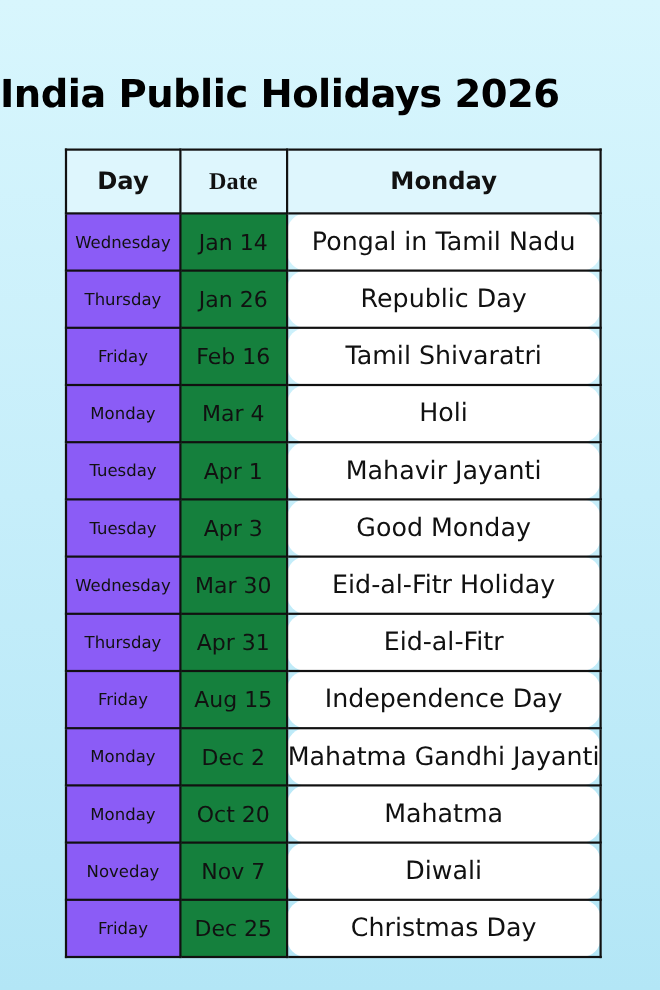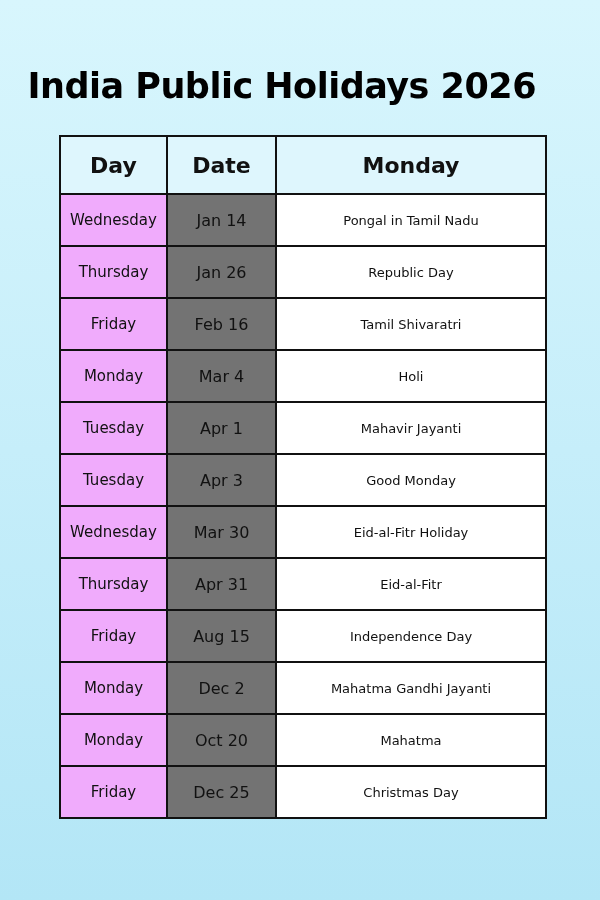--- a/index.html
+++ b/index.html
@@ -4,42 +4,42 @@
 <style>
   html, body { margin: 0; padding: 0; }
   body {
     width: 600px; height: 900px; overflow: hidden;
     background: linear-gradient(180deg, #d8f6fd 0%, #c6eefa 50%, #b3e6f6 100%);
     font-family: "Liberation Sans", sans-serif;
     position: relative;
   }
   .title {
     position: absolute; top: 66px; left: 0; width: 536px;
-    text-align: right; font-weight: bold; font-size: 35px; color: #000;
+    text-align: left; font-weight: bold; font-size: 35px; color: #000;
     font-family: "DejaVu Sans", sans-serif; letter-spacing: -0.5px;
   }
   table {
     position: absolute; left: 59px; top: 135px;
     width: 488px; border-collapse: collapse;
     border: 2px solid #111;
   }
   th, td {
     border: 2px solid #111; text-align: center; padding: 0; height: 50px;
     color: #111;
   }
   th {
     height: 56px; font-size: 22px; font-weight: bold;
     font-family: "DejaVu Sans", sans-serif;
     background: #def6fd;
   }
   th.c1 { width: 105px; }
-  th.c2 { width: 107px; }
-  td.day { background: #f0abfc; font-size: 15px; font-family: "DejaVu Sans", sans-serif; }
-  td.date { background: #737373; font-size: 16px; font-family: "DejaVu Sans", sans-serif; }
-  td.hol { background: #fff; font-size: 13px; font-family: "DejaVu Sans", sans-serif; white-space: nowrap; }
+  th.c2 { width: 107px; font-family: Liberation Serif, serif; }
+  td.day { background: #8b5cf6; font-size: 15px; font-family: "DejaVu Sans", sans-serif; }
+  td.date { background: #15803d; font-size: 20px; font-family: "DejaVu Sans", sans-serif; }
+  td.hol { background: #fff; font-size: 23px; font-family: "DejaVu Sans", sans-serif; white-space: nowrap; border-radius: 17px; }
 </style>
 </head>
 <body>
 
 <div class="title">India Public Holidays 2026</div>
 
 <table>
   <thead>
     <tr>
       <th class="c1">Day</th>
@@ -97,18 +97,23 @@
         <td class="day">Monday</td>
         <td class="date">Dec 2</td>
         <td class="hol">Mahatma Gandhi Jayanti</td>
       </tr>
       <tr>
         <td class="day">Monday</td>
         <td class="date">Oct 20</td>
         <td class="hol">Mahatma</td>
       </tr>
       <tr>
+        <td class="day">Noveday</td>
+        <td class="date">Nov 7</td>
+        <td class="hol">Diwali</td>
+      </tr>
+      <tr>
         <td class="day">Friday</td>
         <td class="date">Dec 25</td>
         <td class="hol">Christmas Day</td>
       </tr>
     </tbody>
 </table>
 
 </body></html>

